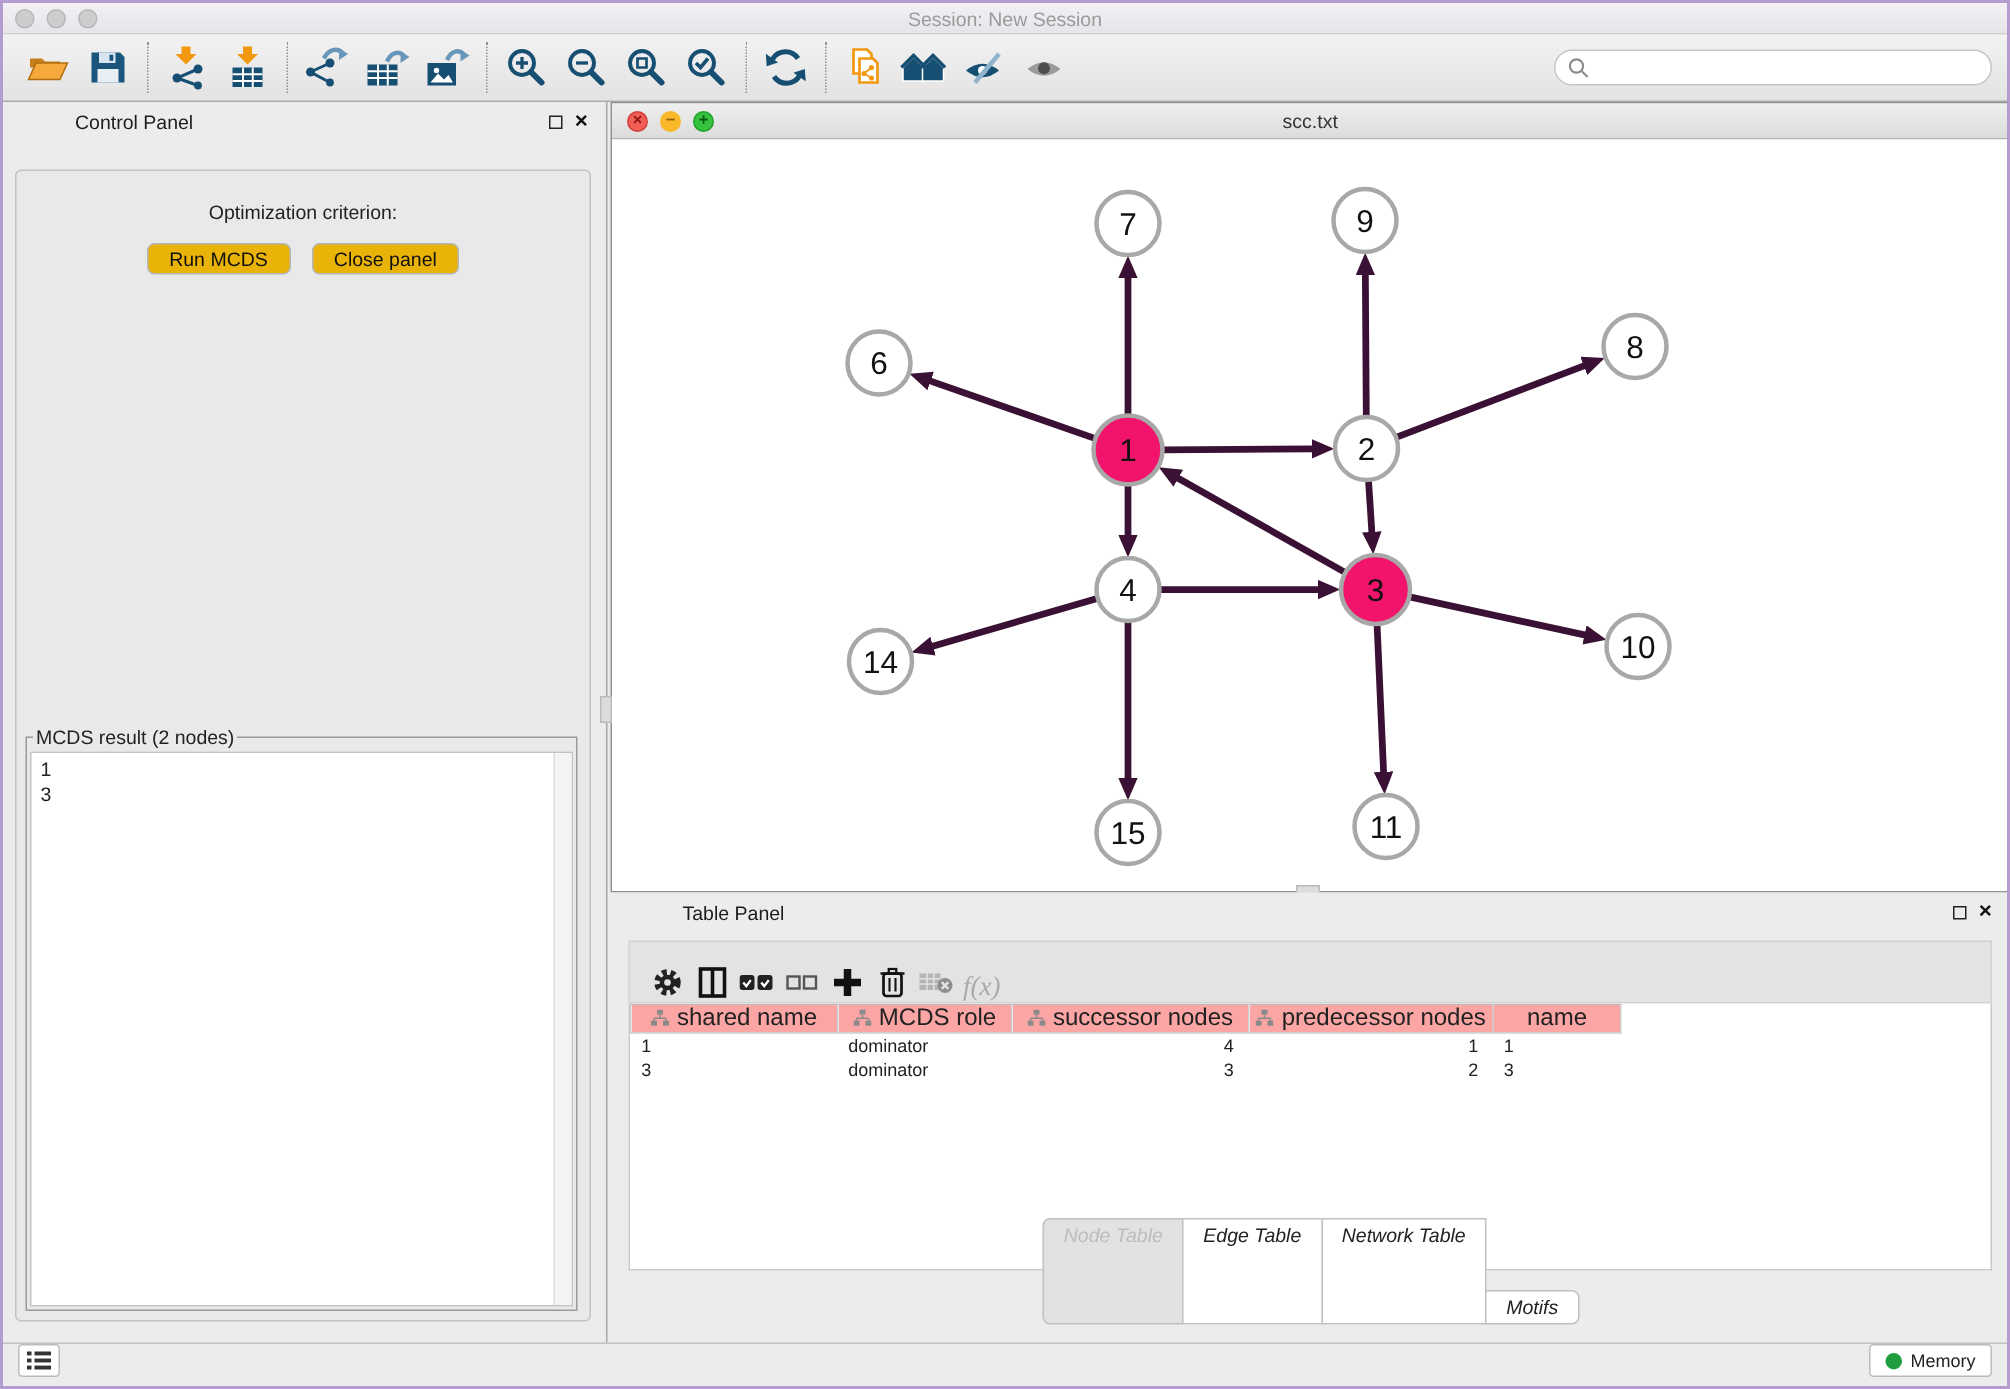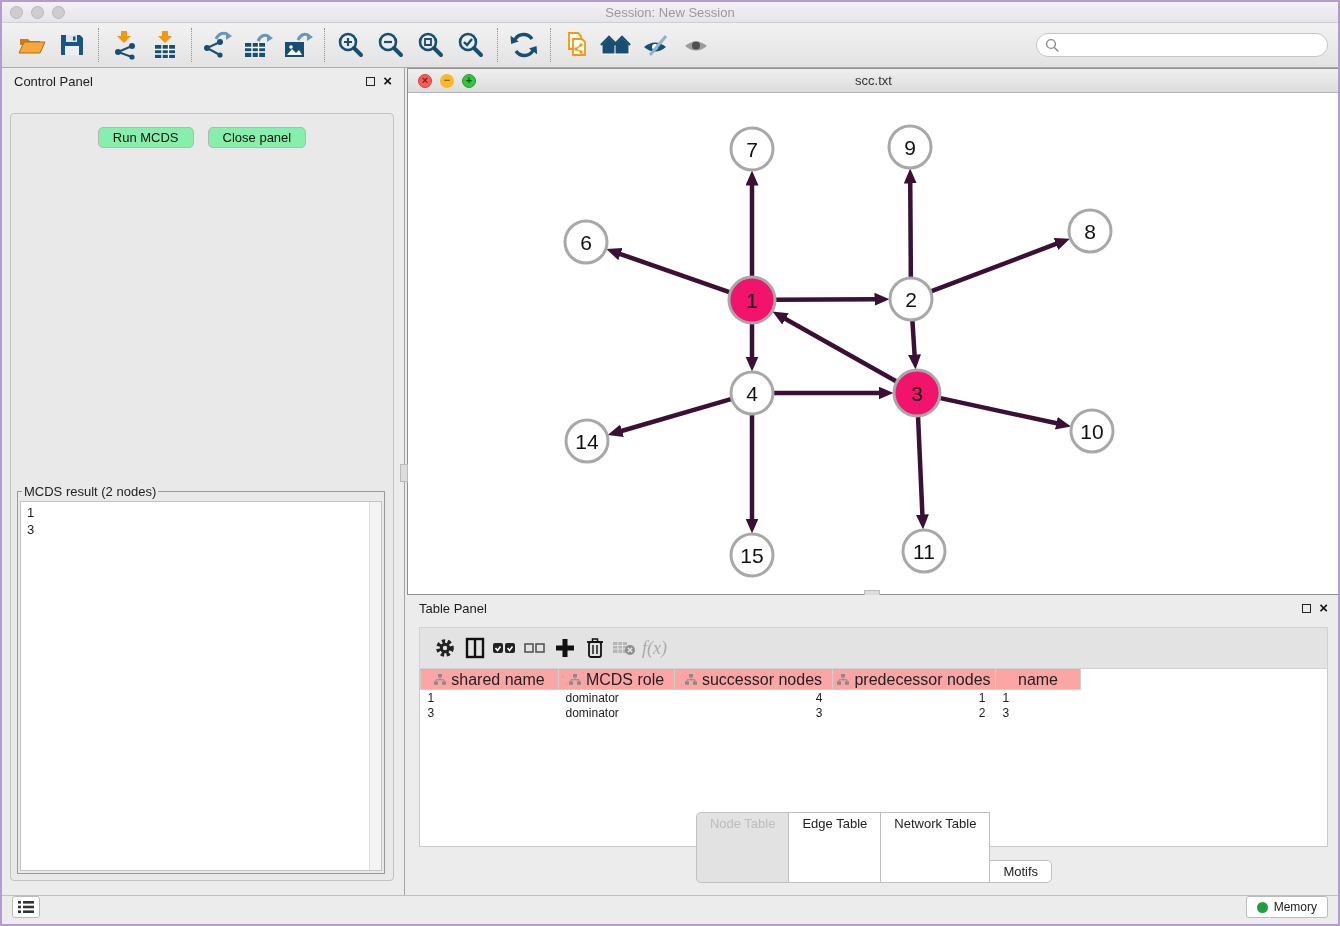--- a/index.html
+++ b/index.html
@@ -24,37 +24,37 @@
     display:flex; align-items:center; padding:0 10px; }
   .tb-btn{ width:40px; height:38px; display:flex; align-items:center; justify-content:center; cursor:default; }
   .tb-sep{ width:1px; height:34px; border-left:1px dotted #909090; margin:0 6px; }
   .searchbox{ margin-left:auto; width:292px; height:24px; background:#fff;
     border:1px solid #c6c6c6; border-radius:13px; display:flex; align-items:center; padding:0 8px; }
   .searchbox input{ border:none; outline:none; flex:1; font-size:12px; background:transparent; }
   
   .control-panel{ position:absolute; left:0; top:66px; width:403px; height:827px;
     background:#ececec; border-right:1px solid #a6a6a6; }
   .panel-head{ height:26px; display:flex; align-items:center; padding:0 12px; }
-  .panel-head .ph-title{ font-size:13px; color:#1c1c1c; }
+  .panel-head .ph-title{ font-size:13px; color:#1c1c1c;margin-left:36px; }
   .ph-icons{ margin-left:auto; display:flex; gap:8px; align-items:center; }
   .float-ic{ width:9px; height:9px; border:1.5px solid #222; display:inline-block; }
   .close-ic{ font-size:15px; font-weight:bold; color:#111; line-height:10px; }
   .tabrow{ display:flex; justify-content:center; position:relative; z-index:2; }
   .tab{ padding:2px 12px; font-size:13px; background:#fff; border:1px solid #c2c2c2;
     border-bottom:none; margin-right:-1px; border-radius:4px 4px 0 0; }
   .tab.selected{ background:#e9e9e9; color:#b5b5b5; }
   .cp-body{ position:absolute; left:8px; right:10px; top:45px; bottom:14px;
     border:1px solid #c2c2c2; border-radius:4px; background:#e9e9e9; }
   .opt-label{ text-align:center; margin-top:20px; font-size:13px; }
   .selectbox{ margin:9px auto 0; width:308px; height:23px; background:#fff;
     border:1px solid #b9b9b9; border-radius:5px; display:flex; align-items:center;
     padding:0 6px 0 12px; font-size:13px; }
   .selectbox .chev{ margin-left:auto; }
   .btnrow{ display:flex; justify-content:center; gap:14px; margin-top:13px; }
-  .button{ background:#86efac; border:1px solid #b5b5b5; border-radius:5px;
+  .button{ background:#eab308; border:1px solid #b5b5b5; border-radius:5px;
     padding:2px 14px; font-size:13px; color:#111; }
   fieldset.result{ position:absolute; left:6px; right:8px; top:370px; bottom:6px;
     border:1px solid #9a9a9a; background:#e9e9e9; padding:2px; }
   fieldset.result legend{ font-size:13px; padding:0 2px; margin-left:2px; }
   .result-inner{ width:100%; height:100%; background:#fff; border:1px solid #c3c3c3;
     position:relative; }
   .result-text{ padding:2px 6px; white-space:pre-line; font-size:13px; line-height:17px; }
   .vscroll{ position:absolute; right:0; top:0; bottom:0; width:12px;
     background:#f4f4f4; border-left:1px solid #ddd; }
   
@@ -72,36 +72,36 @@
   .canvas{ position:relative; width:100%; height:501px; background:#fff; }
   
   .grip-v{ position:absolute; left:398px; top:462px; width:8px; height:18px;
     background:#dcdcdc; border:1px solid #bbb; }
   .grip-h{ position:absolute; left:862px; top:588px; width:16px; height:7px;
     background:#dcdcdc; border:1px solid #bbb; }
   
   .table-panel{ position:absolute; left:405px; top:593px; width:933px; height:300px;
     background:#ececec; }
   .tp-toolbar{ position:absolute; left:12px; right:12px; top:32px; height:42px;
-    background:#e3e3e3; border:1px solid #d2d2d2; display:flex; align-items:center;
+    background:#e3e3e3; border:1px solid #d2d2d2; display:flex; align-items:flex-end;
     gap:4px; padding:0 12px; }
   .tp-ic{ display:flex; align-items:center; justify-content:center; width:26px; height:26px; }
   .fx{ font-family:"Liberation Serif", serif; font-style:italic; font-size:18px; color:#aaa; }
   .tbl-wrap{ position:absolute; left:12px; right:12px; top:74px; height:178px;
     background:#fff; border:1px solid #c9c9c9; border-top:none; overflow:hidden; }
   table.datatable{ border-collapse:collapse; font-size:12px; table-layout:fixed; }
   table.datatable th{ background:#fca5a5; border:1px solid #cfcfcf; border-top:1px solid #bbb;
     font-weight:normal; font-size:16px; height:19px; text-align:center; padding:0 4px;
     white-space:nowrap; overflow:hidden; }
   table.datatable th .hlabel{ vertical-align:middle; }
   table.datatable td{ height:16px; padding:0 10px 0 7px; white-space:nowrap; }
   td.al-right{ text-align:right; padding-right:14px; }
   .tp-tabs{ position:absolute; left:0; right:0; bottom:12px; display:flex; justify-content:center; }
   .tp-tab{ padding:3px 13px; font-size:13px; background:#fff; border:1px solid #c0c0c0;
-    margin-right:-1px; }
+    margin-right:-1px;font-style:italic; }
   .tp-tab:first-child{ border-radius:5px 0 0 5px; }
   .tp-tab:last-child{ border-radius:0 5px 5px 0;margin-top:48px; }
   .tp-tab.selected{ background:#e2e2e2; color:#bdbdbd; }
   
   .statusbar{ position:absolute; left:0; top:893px; width:1336px; height:29px;
     background:#ececec; border-top:1px solid #c0c0c0; display:flex; align-items:flex-start;
     padding:0 10px; }
   .sb-btn{ background:#fff; border:1px solid #bbb; border-radius:3px; height:22px;
     display:flex; align-items:center; justify-content:center; padding:0 4px; }
   .mem-btn{ margin-left:auto; gap:6px; padding:0 10px; font-size:12px; display:flex; }
@@ -259,20 +259,21 @@
 
 <aside class="control-panel">
   <div class="panel-head">
     <span class="ph-title">Control Panel</span>
     <span class="ph-icons">
       <span class="float-ic"></span>
       <span class="close-ic">×</span>
     </span>
   </div>
   <div class="cp-body">
+    <div class="opt-label">Optimization criterion:</div>
     <div class="btnrow">
       <button class="button">Run MCDS</button>
       <button class="button">Close panel</button>
     </div>
     <fieldset class="result">
       <legend>MCDS result (2 nodes)</legend>
       <div class="result-inner">
         <div class="result-text" id="result-lines">1
 3</div>
         <div class="vscroll"></div>

